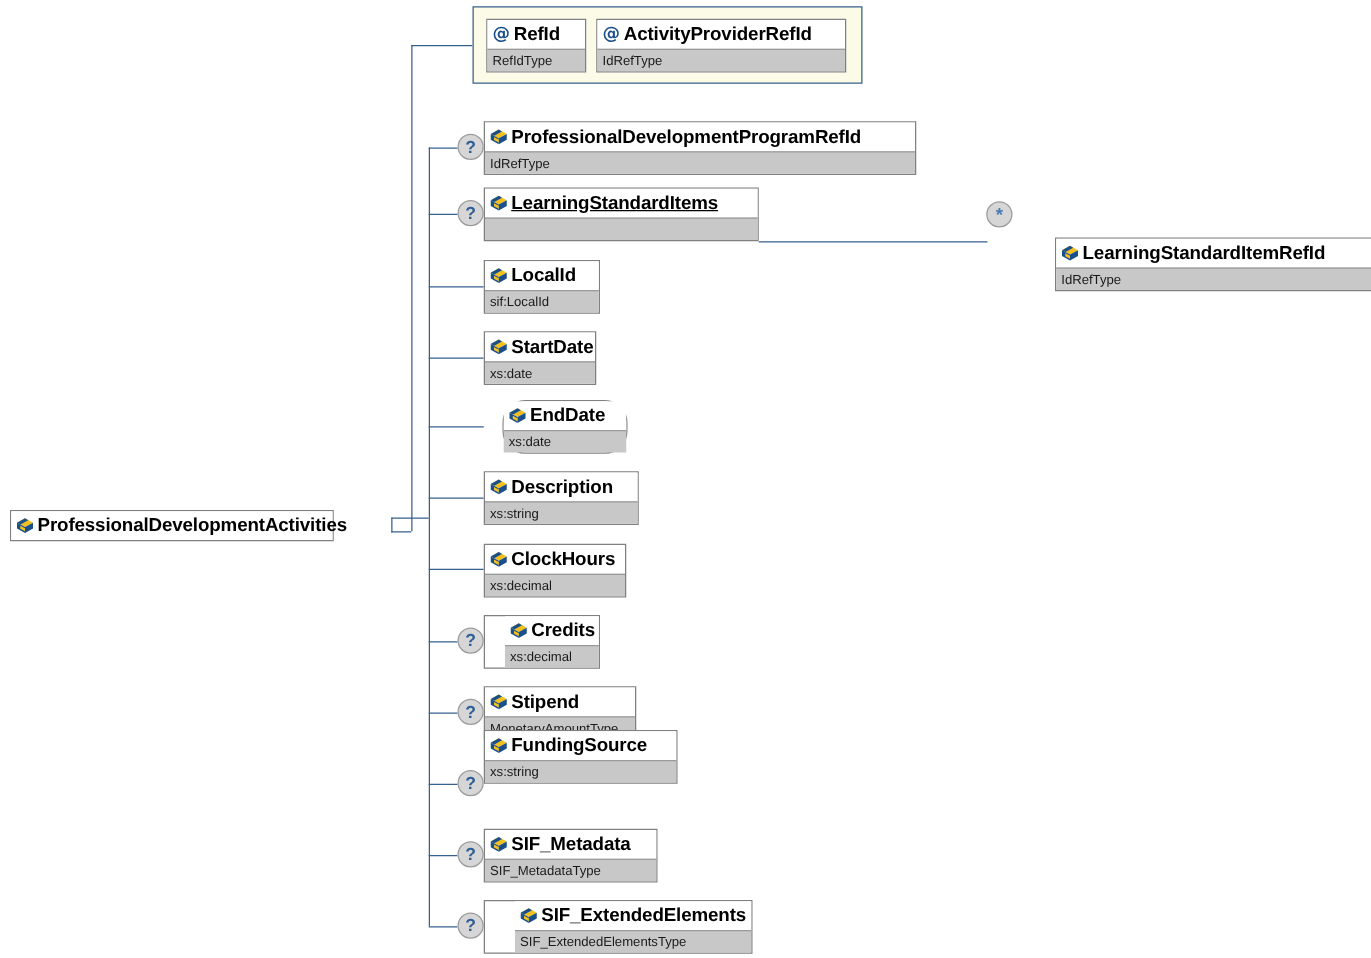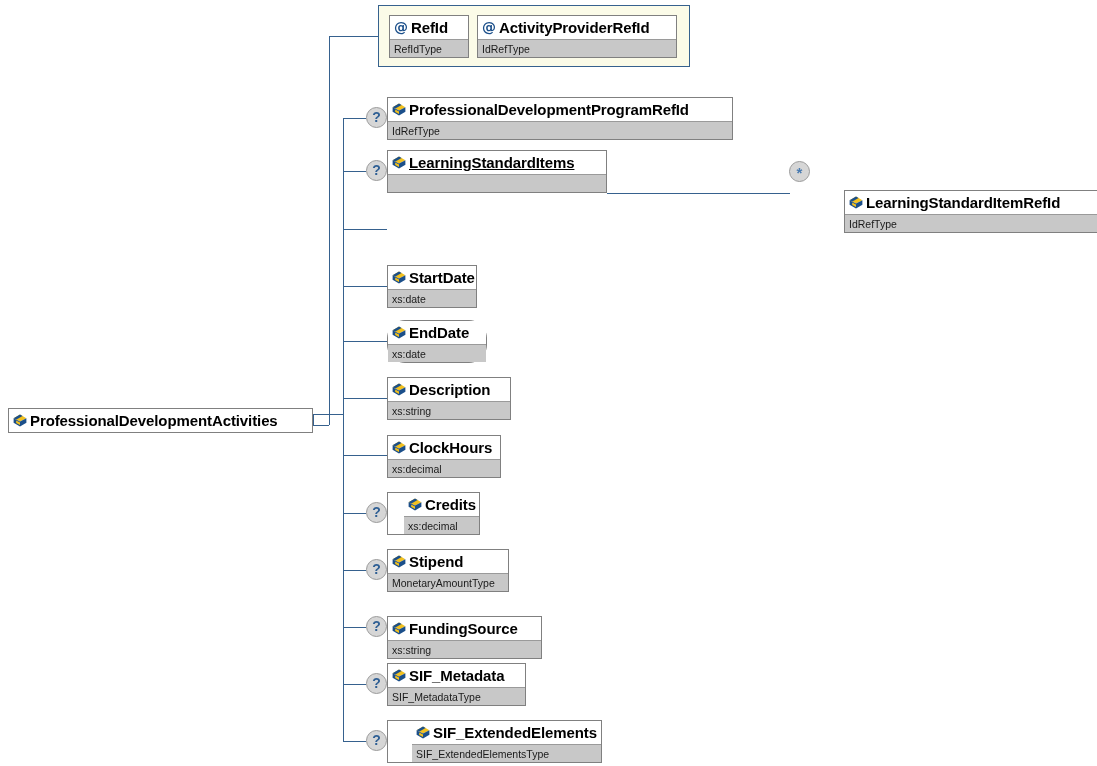--- a/index.html
+++ b/index.html
@@ -157,21 +157,21 @@
       </div>
       <div class="typebar">RefIdType</div>
     </div>
     <div class="node" style="left: 477px; top: 15px; width: 200px;">
       <div class="title">
         <span class="at-icon">@</span>
         <span class="label">ActivityProviderRefId</span>
       </div>
       <div class="typebar">IdRefType</div>
     </div>
-    <div class="node root" style="left: 8px; top: 408px; width: 305px; text-align: right;">
+    <div class="node root" style="left: 8px; top: 408px; width: 259px; text-align: right;">
       <div class="title">
         <svg class="el-icon" viewBox="0 0 14 13" xmlns="http://www.w3.org/2000/svg">
           <path d="M7 0.6 L13.4 4.2 L7 7.6 L0.6 4.2 Z" fill="#f2c11e"></path>
           <path d="M0.6 4.2 L7 7.6 L7 12.4 L0.6 8.8 Z" fill="#1b4f8a"></path>
           <path d="M13.4 4.2 L7 7.6 L7 12.4 L13.4 8.8 Z" fill="#1b4f8a"></path>
           <path d="M7 0.6 L9.6 2.1 L3.4 5.6 L0.6 4.2 Z" fill="#1b4f8a"></path>
           <path d="M3.2 6.5 L7 8.6 L7 11.0 L3.2 8.9 Z" fill="#f2c11e"></path>
         </svg>
         <span class="label">ProfessionalDevelopmentActivities</span>
       </div>
@@ -197,34 +197,47 @@
           <path d="M0.6 4.2 L7 7.6 L7 12.4 L0.6 8.8 Z" fill="#1b4f8a"></path>
           <path d="M13.4 4.2 L7 7.6 L7 12.4 L13.4 8.8 Z" fill="#1b4f8a"></path>
           <path d="M7 0.6 L9.6 2.1 L3.4 5.6 L0.6 4.2 Z" fill="#1b4f8a"></path>
           <path d="M3.2 6.5 L7 8.6 L7 11.0 L3.2 8.9 Z" fill="#f2c11e"></path>
         </svg>
         <span class="label">LearningStandardItems</span>
       </div>
       <div class="typebar"></div>
     </div>
     <div class="badge" style="left: 366px; top: 160px;">?</div>
+    <div class="node" style="left: 387px; top: 208px; width: 93px;">
+      <div class="title">
+        <svg class="el-icon" viewBox="0 0 14 13" xmlns="http://www.w3.org/2000/svg">
+          <path d="M7 0.6 L13.4 4.2 L7 7.6 L0.6 4.2 Z" fill="#f2c11e"></path>
+          <path d="M0.6 4.2 L7 7.6 L7 12.4 L0.6 8.8 Z" fill="#1b4f8a"></path>
+          <path d="M13.4 4.2 L7 7.6 L7 12.4 L13.4 8.8 Z" fill="#1b4f8a"></path>
+          <path d="M7 0.6 L9.6 2.1 L3.4 5.6 L0.6 4.2 Z" fill="#1b4f8a"></path>
+          <path d="M3.2 6.5 L7 8.6 L7 11.0 L3.2 8.9 Z" fill="#f2c11e"></path>
+        </svg>
+        <span class="label">LocalId</span>
+      </div>
+      <div class="typebar">sif:LocalId</div>
+    </div>
     <div class="node" style="left: 387px; top: 265px; width: 90px;">
       <div class="title">
         <svg class="el-icon" viewBox="0 0 14 13" xmlns="http://www.w3.org/2000/svg">
           <path d="M7 0.6 L13.4 4.2 L7 7.6 L0.6 4.2 Z" fill="#f2c11e"></path>
           <path d="M0.6 4.2 L7 7.6 L7 12.4 L0.6 8.8 Z" fill="#1b4f8a"></path>
           <path d="M13.4 4.2 L7 7.6 L7 12.4 L13.4 8.8 Z" fill="#1b4f8a"></path>
           <path d="M7 0.6 L9.6 2.1 L3.4 5.6 L0.6 4.2 Z" fill="#1b4f8a"></path>
           <path d="M3.2 6.5 L7 8.6 L7 11.0 L3.2 8.9 Z" fill="#f2c11e"></path>
         </svg>
         <span class="label">StartDate</span>
       </div>
       <div class="typebar">xs:date</div>
     </div>
-    <div class="node" style="left: 387px; top: 320px; width: 100px; border-radius: 18px;">
+    <div class="node" style="left: 402px; top: 320px; width: 100px; border-radius: 18px;">
       <div class="title">
         <svg class="el-icon" viewBox="0 0 14 13" xmlns="http://www.w3.org/2000/svg">
           <path d="M7 0.6 L13.4 4.2 L7 7.6 L0.6 4.2 Z" fill="#f2c11e"></path>
           <path d="M0.6 4.2 L7 7.6 L7 12.4 L0.6 8.8 Z" fill="#1b4f8a"></path>
           <path d="M13.4 4.2 L7 7.6 L7 12.4 L13.4 8.8 Z" fill="#1b4f8a"></path>
           <path d="M7 0.6 L9.6 2.1 L3.4 5.6 L0.6 4.2 Z" fill="#1b4f8a"></path>
           <path d="M3.2 6.5 L7 8.6 L7 11.0 L3.2 8.9 Z" fill="#f2c11e"></path>
         </svg>
         <span class="label">EndDate</span>
       </div>
@@ -277,21 +290,21 @@
           <path d="M0.6 4.2 L7 7.6 L7 12.4 L0.6 8.8 Z" fill="#1b4f8a"></path>
           <path d="M13.4 4.2 L7 7.6 L7 12.4 L13.4 8.8 Z" fill="#1b4f8a"></path>
           <path d="M7 0.6 L9.6 2.1 L3.4 5.6 L0.6 4.2 Z" fill="#1b4f8a"></path>
           <path d="M3.2 6.5 L7 8.6 L7 11.0 L3.2 8.9 Z" fill="#f2c11e"></path>
         </svg>
         <span class="label">Stipend</span>
       </div>
       <div class="typebar">MonetaryAmountType</div>
     </div>
     <div class="badge" style="left: 366px; top: 559px;">?</div>
-    <div class="node" style="left: 387px; top: 616px; width: 155px;">
+    <div class="node" style="left: 387px; top: 584px; width: 155px;">
       <div class="title">
         <svg class="el-icon" viewBox="0 0 14 13" xmlns="http://www.w3.org/2000/svg">
           <path d="M7 0.6 L13.4 4.2 L7 7.6 L0.6 4.2 Z" fill="#f2c11e"></path>
           <path d="M0.6 4.2 L7 7.6 L7 12.4 L0.6 8.8 Z" fill="#1b4f8a"></path>
           <path d="M13.4 4.2 L7 7.6 L7 12.4 L13.4 8.8 Z" fill="#1b4f8a"></path>
           <path d="M7 0.6 L9.6 2.1 L3.4 5.6 L0.6 4.2 Z" fill="#1b4f8a"></path>
           <path d="M3.2 6.5 L7 8.6 L7 11.0 L3.2 8.9 Z" fill="#f2c11e"></path>
         </svg>
         <span class="label">FundingSource</span>
       </div>

